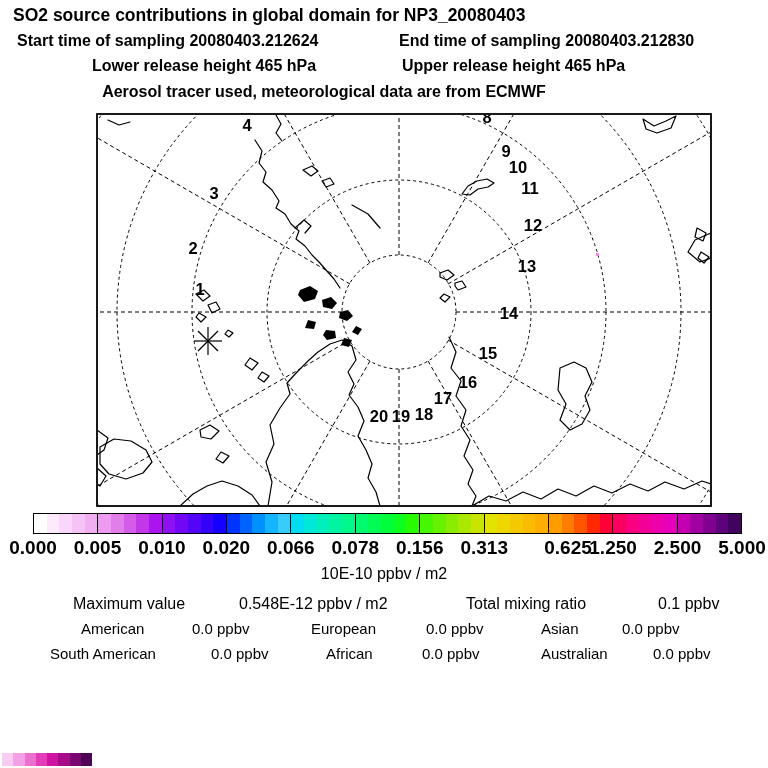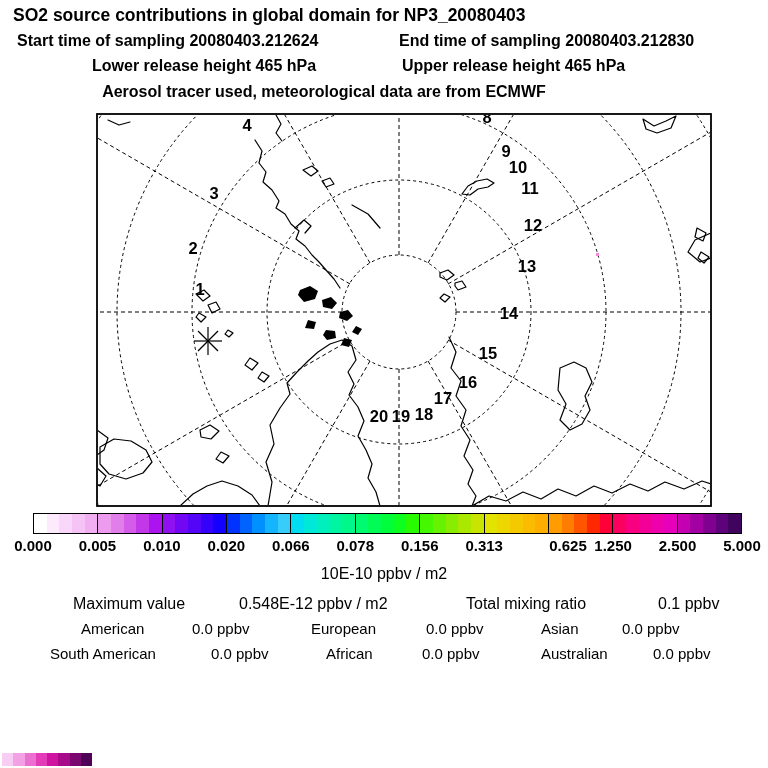--- a/index.html
+++ b/index.html
@@ -15,21 +15,21 @@
   
   #colorbar{
     position:absolute;left:33px;top:513px;width:709px;height:21px;
     border:1.5px solid #000;box-sizing:border-box;display:flex;
   }
   .cb-seg{flex:1 1 0;display:flex;border-left:1.5px solid #000;}
   .cb-seg:first-child{border-left:none;}
   .cb-cell{flex:1 1 0;}
   .cb-tick{
     position:absolute;top:537px;transform:translateX(-50%);
-    font-size:15px;font-weight:700;white-space:nowrap;
+    font-size:19px;font-weight:700;white-space:nowrap;
   }
   .unit-label{left:0;top:565px;width:768px;text-align:center;font-size:16px;}
   .stats1{top:595px;font-size:16px;margin-left:28px;}
   .stats2{top:620px;font-size:15px;}
   .stats3{top:645px;font-size:15px;}
   #cb-fragment{
     position:absolute;left:2px;top:753px;width:90px;height:13px;display:flex;
   }
   .frag-cell{flex:1 1 0;}
 </style>

